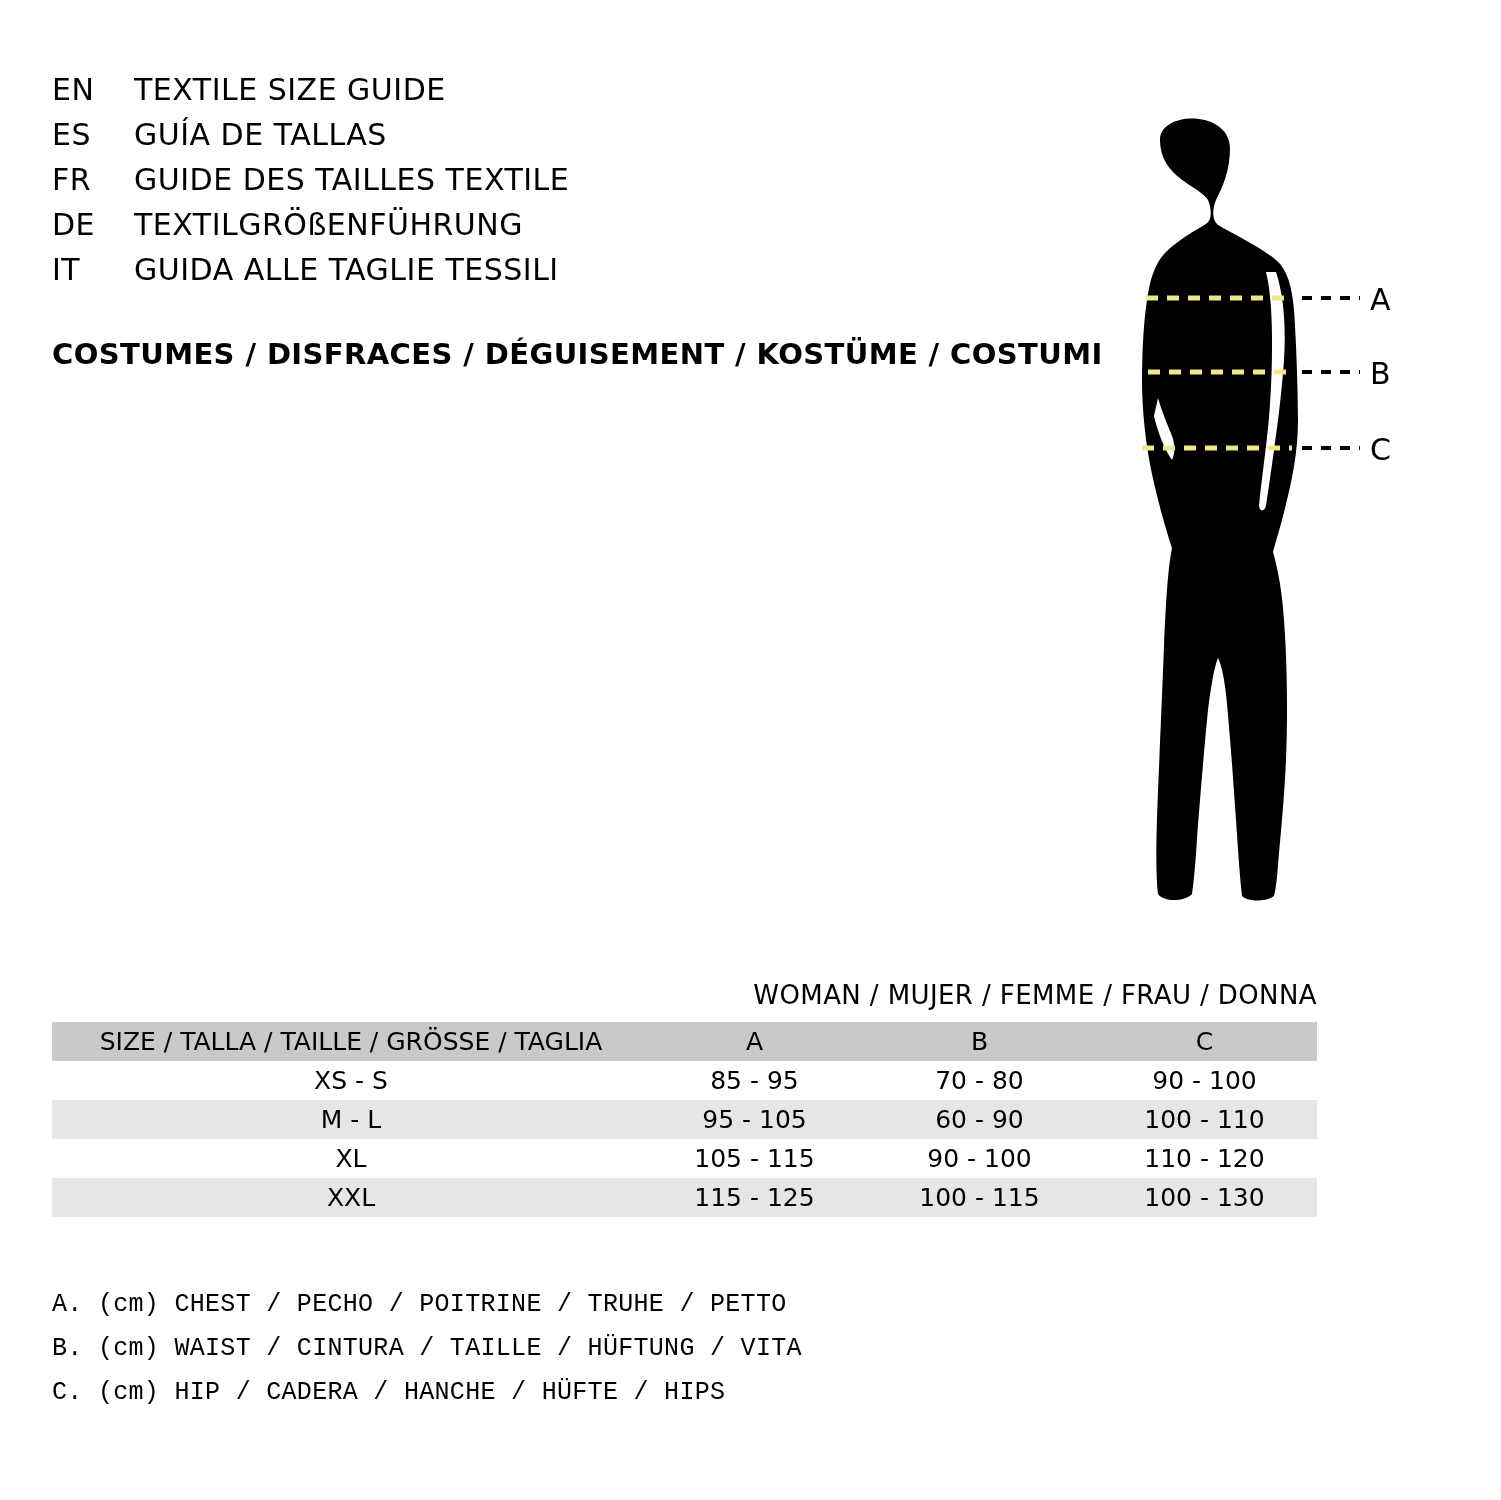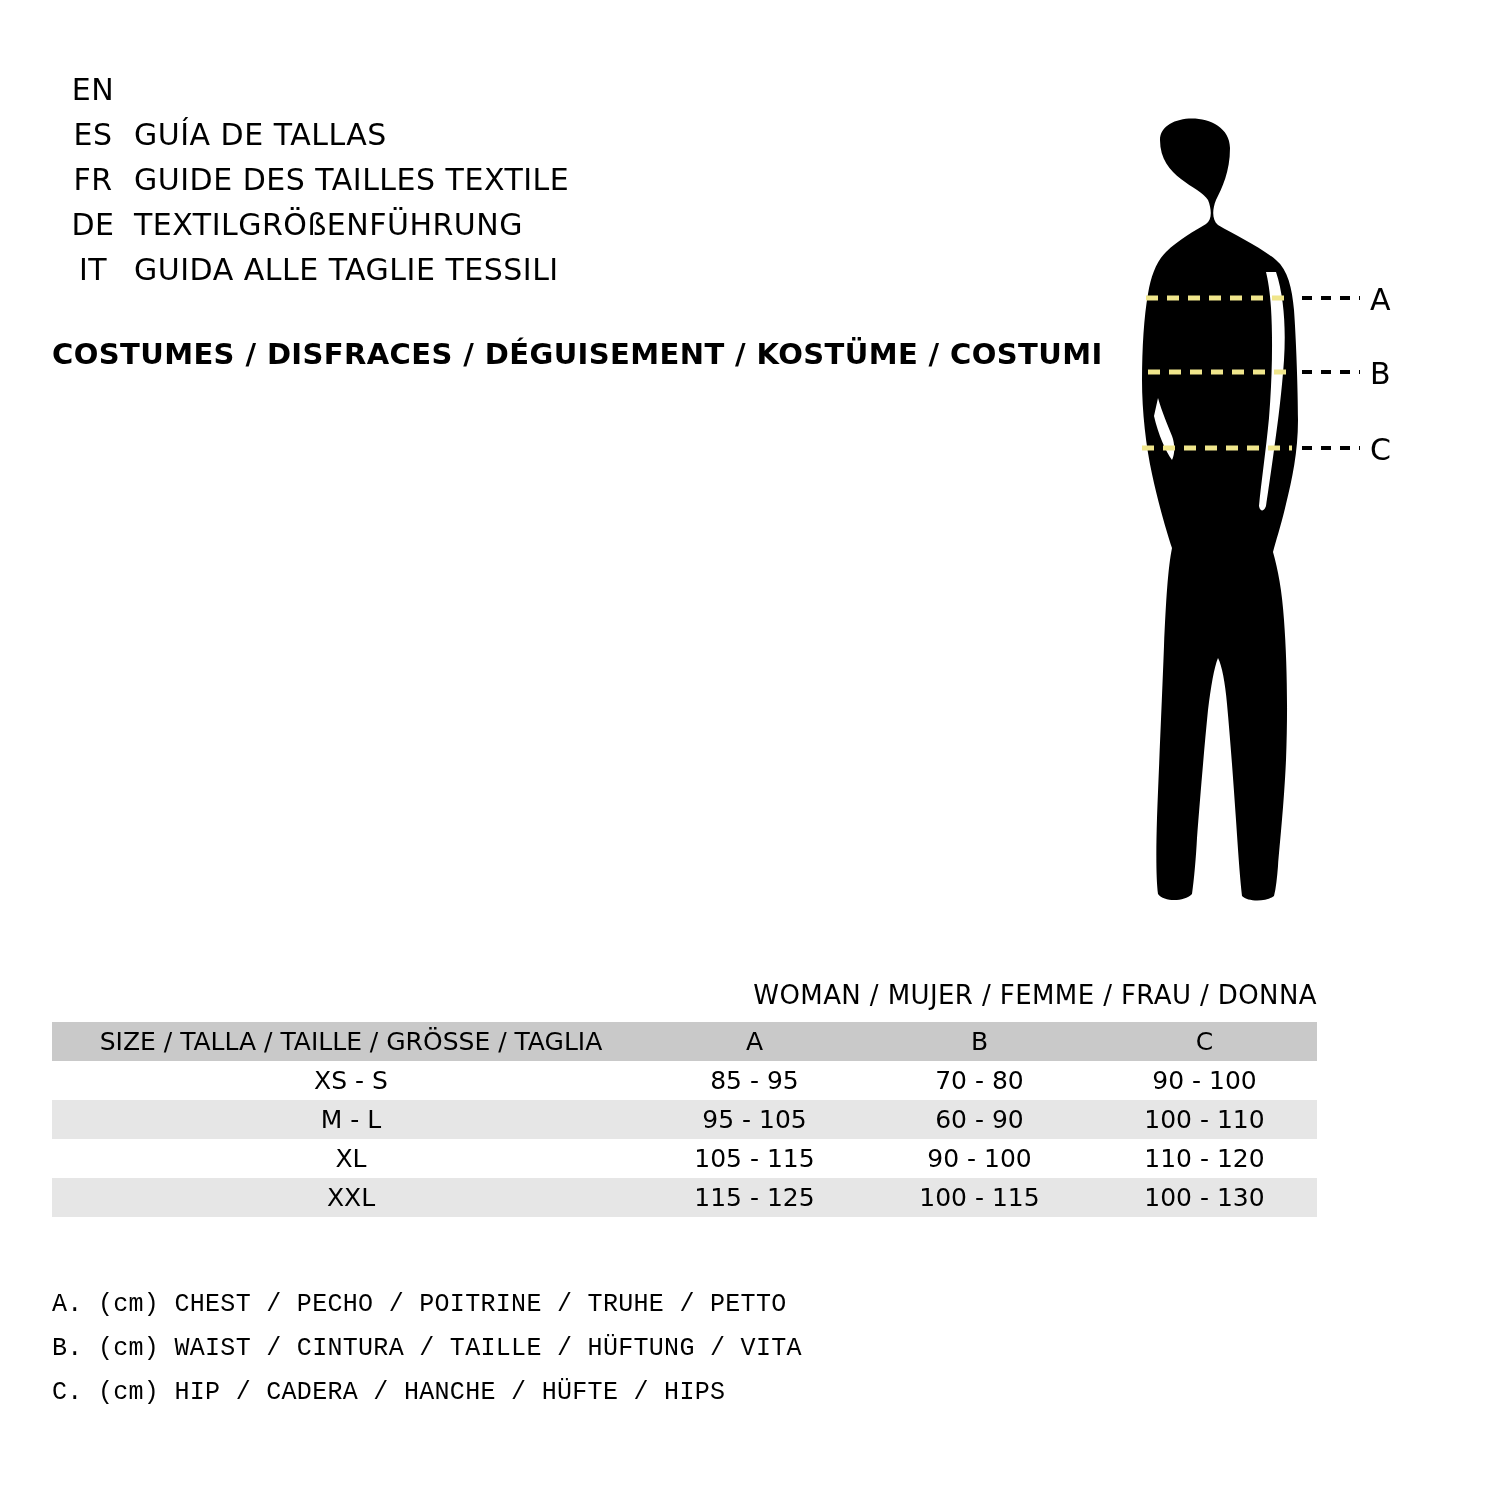--- a/index.html
+++ b/index.html
@@ -28,21 +28,20 @@
     display: flex;
     align-items: baseline;
     height: 45px;
     font-size: 30px;
     letter-spacing: 0.5px;
     white-space: nowrap;
   }
   .lang-code {
     width: 82px;
     flex: 0 0 82px;
-    text-align: center;
   }
   .lang-text { flex: 1 1 auto; }
 
   .section-title {
     position: absolute;
     left: 52px;
     top: 337px;
     font-size: 29px;
     font-weight: bold;
     letter-spacing: 0.4px;
@@ -121,20 +120,21 @@
     height: 44px;
     white-space: nowrap;
   }
 </style>
 </head>
 <body>
 
 <div class="lang-block">
   <div class="lang-row">
     <span class="lang-code">EN</span>
+    <span class="lang-text">TEXTILE SIZE GUIDE</span>
   </div>
   <div class="lang-row">
     <span class="lang-code">ES</span>
     <span class="lang-text">GUÍA DE TALLAS</span>
   </div>
   <div class="lang-row">
     <span class="lang-code">FR</span>
     <span class="lang-text">GUIDE DES TAILLES TEXTILE</span>
   </div>
   <div class="lang-row">

